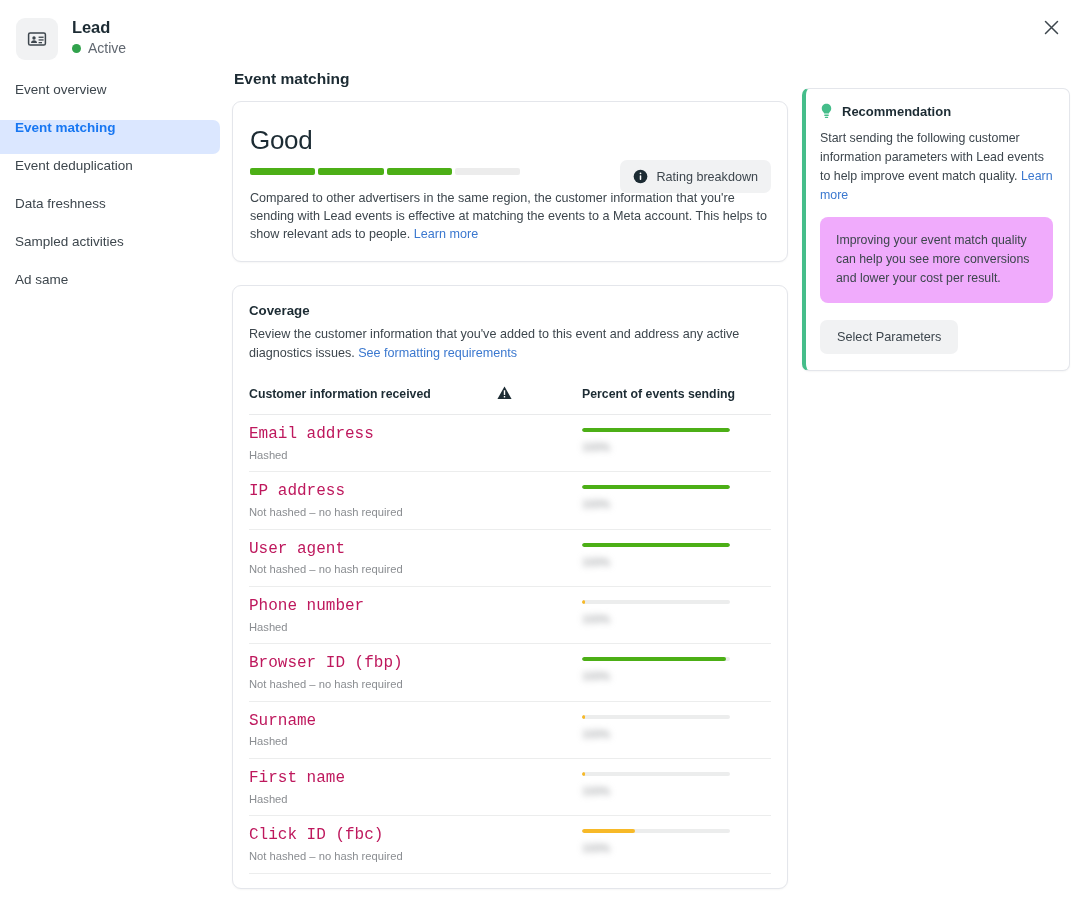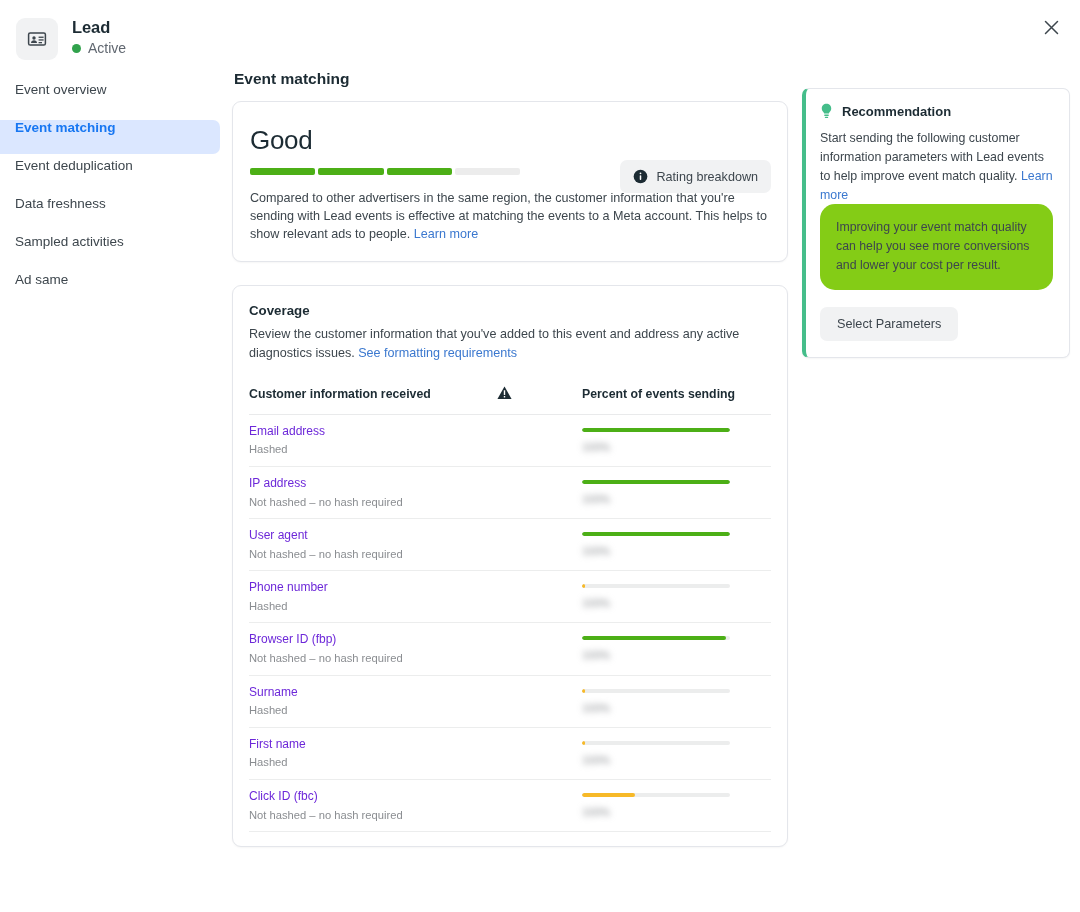--- a/index.html
+++ b/index.html
@@ -122,21 +122,21 @@
     text-align: left; font-size: 12.3px; font-weight: bold; color: #1c2b33;
     padding: 0 0 11px 0; border-bottom: 1px solid #e9eaeb;
   }
   th.col-name { width: 248px; }
   th.col-warn { width: 85px; text-align: center; }
   th.col-pct  { width: auto; }
   table.cov td {
     padding: 9px 0 9px 0; border-bottom: 1px solid #eceded; vertical-align: top;
   }
   table.cov tr:last-child td { border-bottom: 1px solid #eceded; }
-  .p-name { font-size: 12px; color: #6d28d9; line-height: 1.3; }
+  .p-name { font-size: 16px; color: #be185d; line-height: 1.3; font-family: Liberation Mono, monospace; }
   .p-sub { font-size: 11.2px; color: #8a8d91; margin-top: 3px; line-height: 1.3; }
   .bar-wrap { width: 148px; }
   .bar-track {
     width: 148px; height: 4px; border-radius: 2px; background: #eceded;
     overflow: hidden; margin-top: 4px;
   }
   .bar-fill { height: 4px; border-radius: 2px; }
   .pct-label {
     margin-top: 9px; font-size: 11px; color: #8a8d91;
     filter: blur(3.4px); user-select: none;
@@ -151,21 +151,21 @@
     border-radius: 7px;
     box-shadow: 0 1px 2px rgba(0,0,0,0.04);
     padding: 14px 16px 16px 14px;
   }
   .rec-head {
     display: flex; align-items: center; gap: 9px; margin-bottom: 10px;
   }
   .rec-title { font-size: 13px; font-weight: bold; color: #1c2b33; }
   .rec-body { font-size: 12.4px; line-height: 1.52; color: #3d464d; }
   .rec-inner {
-    background: #84cc16; border-radius: 15px;
+    margin-top: 13px; background: #f0abfc; border-radius: 8px;
     padding: 14px 14px 14px 16px;
     font-size: 12.3px; line-height: 1.55; color: #3d464d;
   }
   .rec-btn {
     margin-top: 17px;
     background: #f1f2f3; border: none; border-radius: 7px;
     padding: 10px 17px; cursor: pointer;
     font-size: 12.7px; color: #3d464d;
     font-family: "Liberation Sans", sans-serif;
   }

